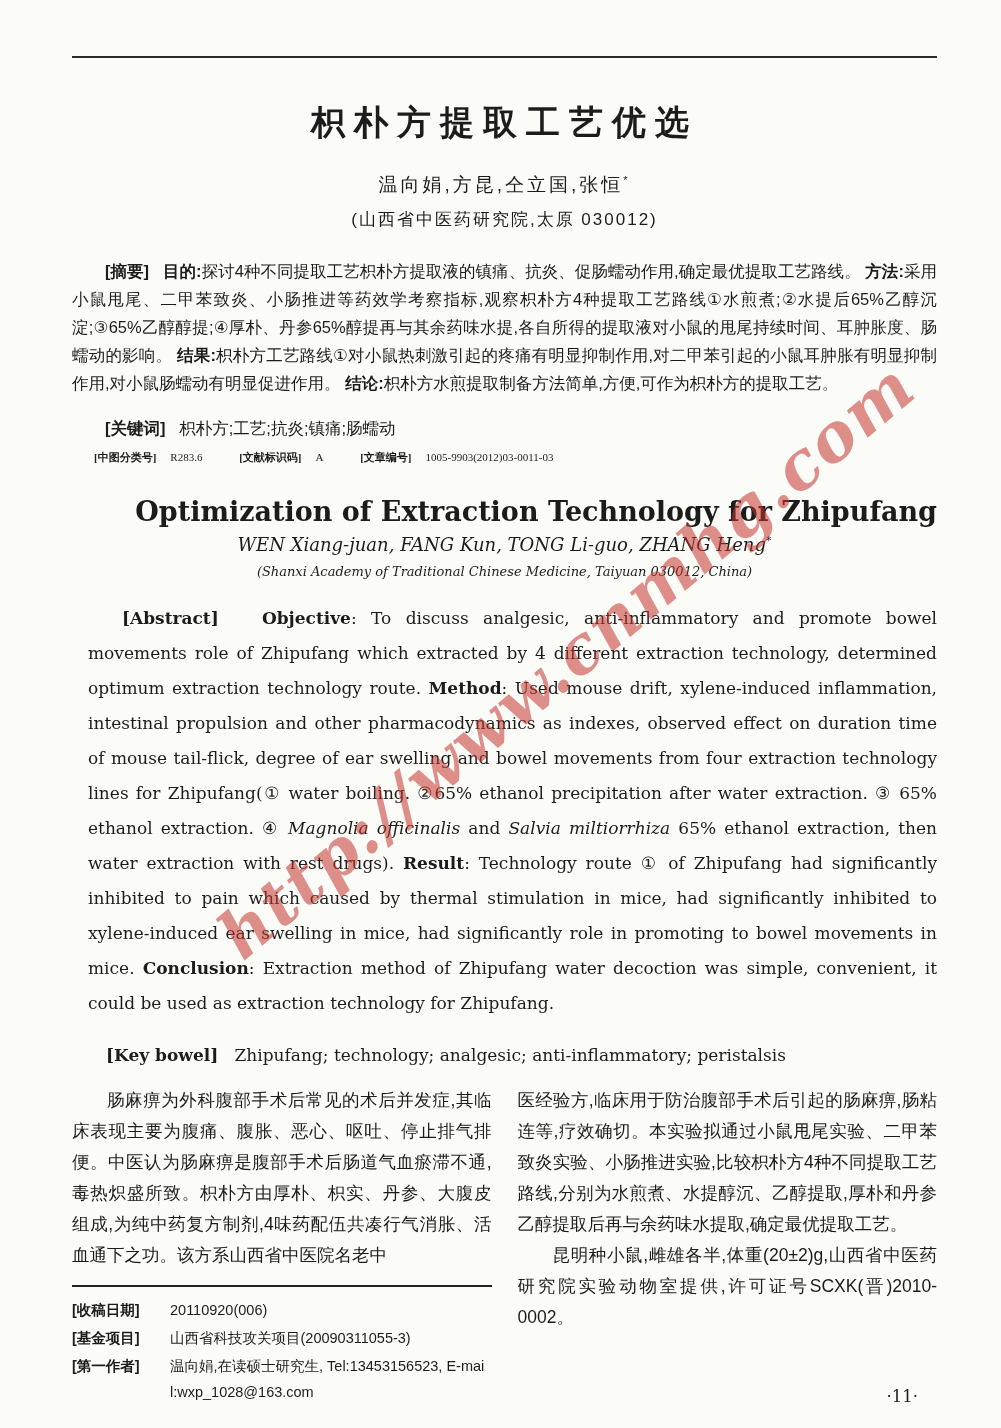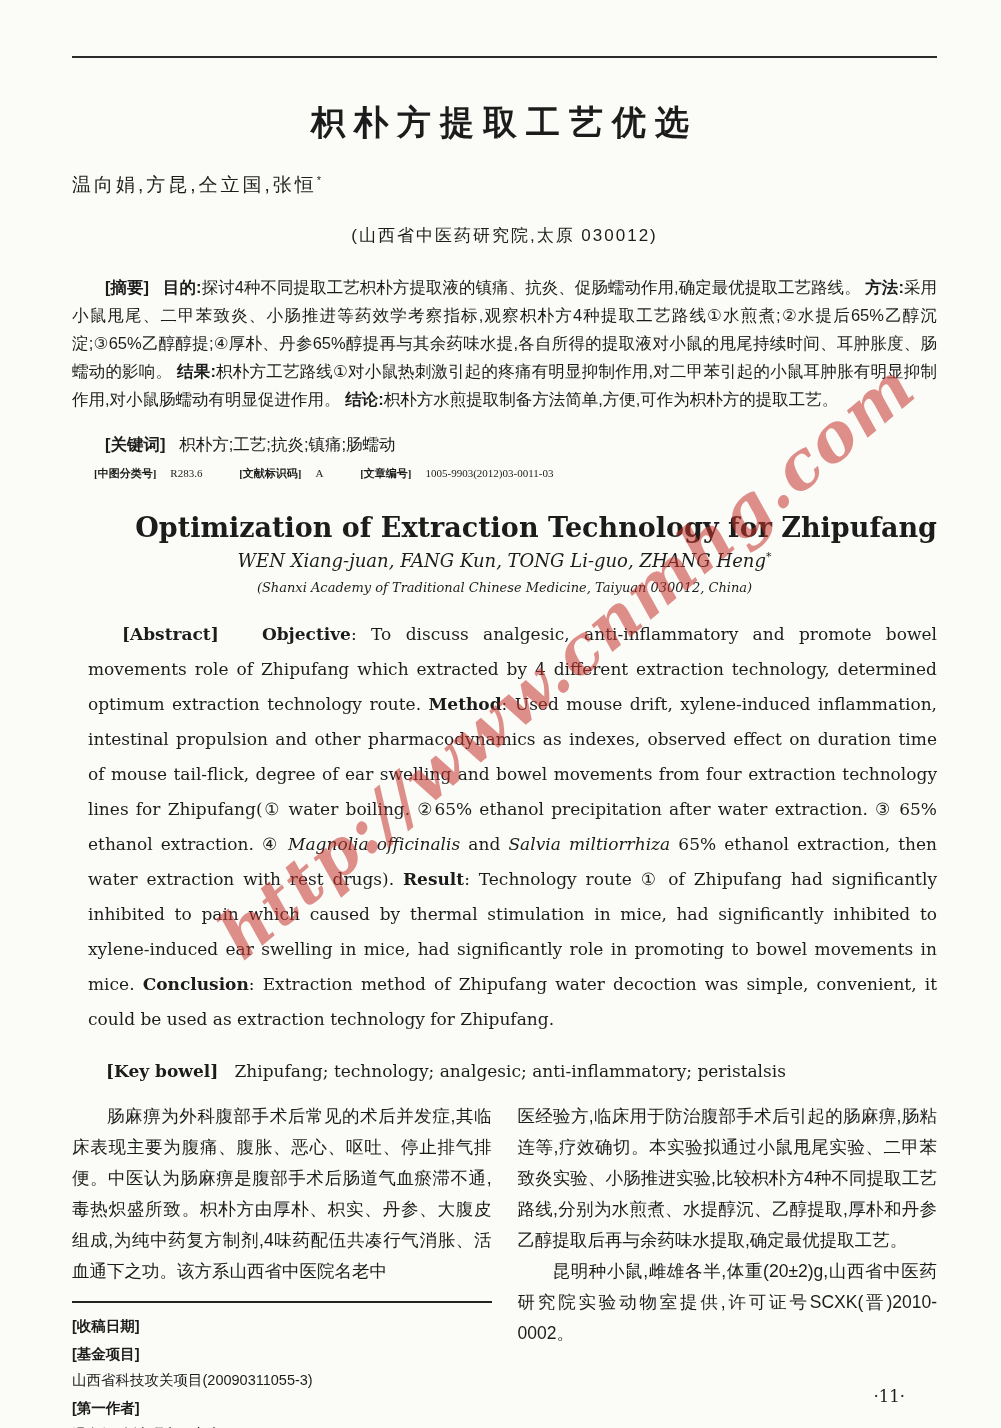--- a/index.html
+++ b/index.html
@@ -20,22 +20,22 @@
   .jheader{display:flex;justify-content:space-between;align-items:center;}
   .jh-left{font-size:15px;line-height:1.75;width:160px;}
   .jh-center{flex:1;text-align:center;}
   .jh-title-cn{font-size:19px;font-weight:bold;letter-spacing:3px;}
   .jh-title-en{font-size:15.5px;font-weight:bold;margin-top:7px;font-family:"DejaVu Serif","Liberation Serif",serif;}
   .jh-right{font-size:15px;line-height:1.8;width:130px;text-align:left;font-family:"DejaVu Serif","Liberation Serif",serif;}
   .header-rule{border:none;border-top:2.5px solid #2b2b2b;margin:12px 0 0 0;}
 
   
   .title-cn{margin-top:42px;text-align:center;font-size:34px;font-weight:600;letter-spacing:9px;}
-  .authors-cn{margin-top:26px;font-size:19px;letter-spacing:3px;}
-  .affil-cn{margin-top:26px;text-align:center;font-size:17px;letter-spacing:2px;}
+  .authors-cn{margin-top:26px;text-align:center;font-size:19px;letter-spacing:3px;}
+  .affil-cn{margin-top:10px;text-align:center;font-size:17px;letter-spacing:2px;}
   sup{font-size:11px;}
 
   
   .abs-cn{margin-top:26px;font-size:16.5px;line-height:28px;text-align:justify;}
   .kw-cn{font-size:16.5px;line-height:28px;text-indent:2em;}
   .cls-line{font-size:11px;line-height:30px;text-indent:2em;font-family:Liberation Serif, serif;}
   .cls-line .gap{display:inline-block;width:34px;}
   .cls-line .gap2{display:inline-block;width:14px;}
   .ind2{text-indent:2em;}
 
@@ -48,37 +48,37 @@
 
   
   .columns{margin-top:12px;display:flex;gap:26px;}
   .col{width:calc(50% - 13px);}
   .bodyp{font-size:17.5px;line-height:31px;text-align:justify;text-indent:2em;margin:0;}
   .sec-head{font-size:17.5px;font-weight:bold;line-height:31px;margin:2px 0;}
   .sec-head .num{margin-right:18px;}
 
   
   .footnote{margin-top:14px;border-top:2px solid #222;padding-top:10px;font-size:14.5px;line-height:26px;}
-  .fn-row{display:flex;margin-bottom:2px;flex-direction:column;}
+  .fn-row{display:flex;margin-bottom:2px;}
   .fn-label{font-weight:bold;width:98px;flex-shrink:0;}
   .fn-text{flex:1;word-break:break-all;}
 
   
   .watermark{
     position:absolute;left:138px;top:658px;width:770px;
     transform:rotate(-40deg);
     font-size:66px;font-weight:bold;font-style:italic;
     font-family:"DejaVu Serif","Liberation Serif",serif;
     color:rgba(198,52,44,0.55);
     letter-spacing:2px;white-space:nowrap;
     pointer-events:none;z-index:6;text-align:center;
   }
 
   
-  .pageno{position:absolute;right:96px;bottom:22px;font-size:16.5px;font-family:"DejaVu Serif","Liberation Serif",serif;text-align:center;}
+  .pageno{position:absolute;right:83px;bottom:22px;font-size:16.5px;font-family:"DejaVu Serif","Liberation Serif",serif;text-align:center;}
 </style>
 </head>
 <body>
 
 <div class="page">
 
   <hr class="header-rule">
 
   <div class="title-cn">枳朴方提取工艺优选</div>
   <div class="authors-cn"><span>温向娟,方昆,仝立国,张恒</span><sup>*</sup></div>
@@ -117,20 +117,21 @@
     <span>Zhipufang; technology; analgesic; anti-inflammatory; peristalsis</span>
   </div>
 
   <div class="columns">
     <div class="col">
       <p class="bodyp">肠麻痹为外科腹部手术后常见的术后并发症,其临床表现主要为腹痛、腹胀、恶心、呕吐、停止排气排便。中医认为肠麻痹是腹部手术后肠道气血瘀滞不通,毒热炽盛所致。枳朴方由厚朴、枳实、丹参、大腹皮组成,为纯中药复方制剂,4味药配伍共凑行气消胀、活血通下之功。该方系山西省中医院名老中</p>
 
       <div class="footnote">
         <div class="fn-row">
           <span class="fn-label">[收稿日期]</span>
+          <span class="fn-text">20110920(006)</span>
         </div>
         <div class="fn-row">
           <span class="fn-label">[基金项目]</span>
           <span class="fn-text">山西省科技攻关项目(20090311055-3)</span>
         </div>
         <div class="fn-row">
           <span class="fn-label">[第一作者]</span>
           <span class="fn-text">温向娟,在读硕士研究生, Tel:13453156523, E-mail:wxp_1028@163.com</span>
         </div>
 

